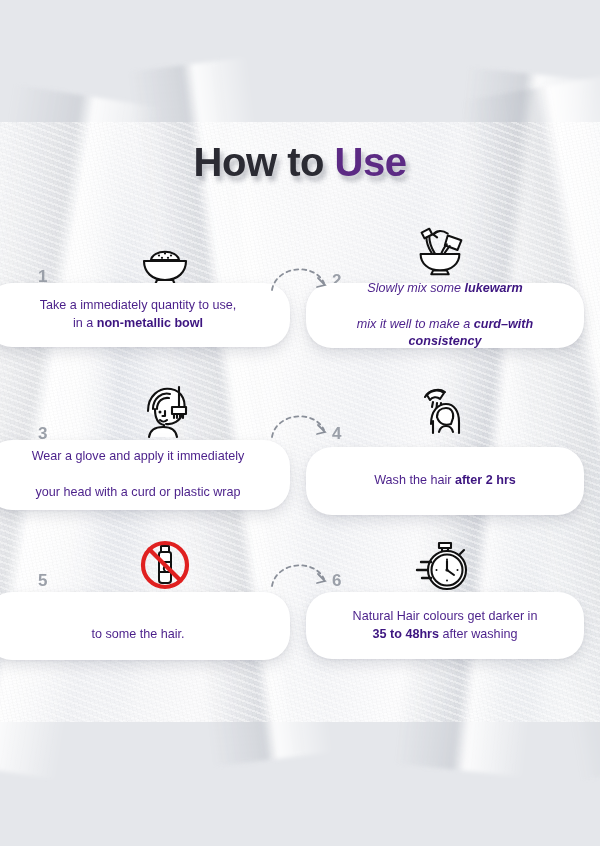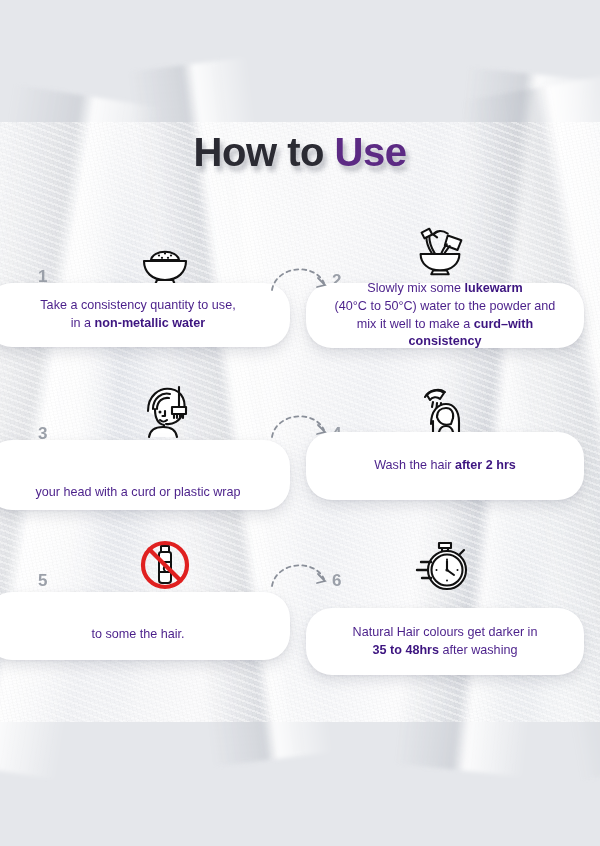--- a/index.html
+++ b/index.html
@@ -54,21 +54,21 @@
     position: absolute;
     background: linear-gradient(to right, rgba(0,0,0,0) 0%, rgba(167,172,182,0.30) 45%, rgba(255,255,255,0.85) 55%, rgba(0,0,0,0) 100%);
     filter: blur(2px);
     pointer-events: none;
   }
 
   
   .title-wrap {
     position: absolute;
     left: 0;
-    top: 132px;
+    top: 142px;
     width: 600px;
     text-align: center;
   }
   .title {
     font-size: 40px;
     font-weight: 700;
     letter-spacing: -0.5px;
     line-height: 1;
     display: inline-block;
     text-shadow: 3px 5px 5px rgba(90,95,110,0.40);
@@ -159,42 +159,42 @@
         <circle cx="30" cy="14.4" r="1.1" fill="#111" stroke="none"></circle>
         <circle cx="36" cy="16.5" r="1.1" fill="#111" stroke="none"></circle>
         <circle cx="27" cy="18.8" r="1.1" fill="#111" stroke="none"></circle>
         <circle cx="33" cy="18.8" r="1.1" fill="#111" stroke="none"></circle>
         <path d="M9 22 H51 C51 33, 43 41, 30 41 C17 41, 9 33, 9 22 Z" fill="#fff"></path>
         <path d="M22 41 H38 L40 46 H20 Z" fill="#fff"></path>
         <path d="M14 46 H46"></path>
       </svg>
     </div>
     <div class="card card-left" style="top:283px; height:64px;">
-      <p><span>Take a consistency quantity to use,</span><br><span>in a <b>non-metallic water</b></span></p>
+      <p><span>Take a immediately quantity to use,</span><br><span>in a <b>non-metallic bowl</b></span></p>
     </div>
   </div>
 
   <div class="step">
     <div class="step-num" style="left:332px; top:272px;">2</div>
     <div class="icon-box" style="left:408px; top:225px;">
       <svg width="66" height="56" viewBox="0 0 66 56" fill="none" stroke="#111" stroke-width="2.1" stroke-linecap="round" stroke-linejoin="round">
         <path d="M14 9 L22 5 L25 11 L17 15 Z" fill="#fff"></path>
         <path d="M19 14 C19 22, 22 26, 25 31"></path>
         <path d="M22 13 C22 22, 25 26, 28 31"></path>
         <path d="M41 12 L55 17 L51 27 L38 22 Z" fill="#fff"></path>
         <path d="M40 21 C37 25, 35 28, 34 32"></path>
         <path d="M43 23 C40 27, 38 29, 37 32"></path>
         <path d="M41 10 C35 6, 29 7, 26 11"></path>
         <path d="M30 8 L26 11 L30 14"></path>
         <path d="M13 31 H53 C53 41, 45 48, 33 48 C21 48, 13 41, 13 31 Z" fill="#fff"></path>
         <path d="M26 48 H40 L42 52 H24 Z" fill="#fff"></path>
       </svg>
     </div>
-    <div class="card card-right" style="top:283px; height:65px;">
-      <p><span>Slowly mix some <b>lukewarm</b></span><br><span>(40°C to 50°C) water to the powder and</span><br><span>mix it well to make a <b>curd–with consistency</b></span></p>
+    <div class="card card-right" style="top:283px; height:65px;font-style:italic;">
+      <p><span>Slowly mix some <b>lukewarm</b></span><br><br><span>mix it well to make a <b>curd–with consistency</b></span></p>
     </div>
   </div>
 
   <div class="connector" style="left:268px; top:256px;">
     <svg width="70" height="40" viewBox="0 0 70 40" fill="none" stroke="#8a8f99" stroke-width="1.8" stroke-linecap="round">
       <path d="M4 34 C8 10, 46 6, 56 27" stroke-dasharray="4 4"></path>
       <path d="M50 22 L57 29 L49 31"></path>
     </svg>
   </div>
 
@@ -209,39 +209,39 @@
         <circle cx="25" cy="31" r="1.5" fill="#111" stroke="none"></circle>
         <path d="M30 30 L30 35 L27.5 35"></path>
         <path d="M25 39 C27 41, 30 41, 32 39"></path>
         <path d="M14 56 C15 49, 21 46, 28 46 C35 46, 41 49, 42 56" fill="#fff"></path>
         <path d="M44 6 L44 26"></path>
         <path d="M37 26 H51 V33 H37 Z" fill="#fff"></path>
         <path d="M39 33 V37 M42 33 V37 M45 33 V37 M48 33 V37"></path>
       </svg>
     </div>
     <div class="card card-left" style="top:440px; height:70px;">
-      <p><br><br><span>your head with a curd or plastic wrap</span></p>
+      <p><span>Wear a glove and apply it immediately</span><br><br><span>your head with a curd or plastic wrap</span></p>
     </div>
   </div>
 
   <div class="step">
     <div class="step-num" style="left:332px; top:425px;">4</div>
     <div class="icon-box" style="left:412px; top:388px;">
       <svg width="58" height="56" viewBox="0 0 58 56" fill="none" stroke="#111" stroke-width="2.1" stroke-linecap="round" stroke-linejoin="round">
         <path d="M10 11 C14 4, 24 2, 30 6"></path>
         <path d="M12 9 C16 4, 24 3, 29 7 L25 13 C22 10, 17 11, 15 14 Z" fill="#fff"></path>
         <path d="M18 16 L17 21 M22 17 L21.5 22 M26 17 L26 22"></path>
         <path d="M16 38 C16 25, 23 18, 31 18 C39 18, 44 25, 44 36 L44 47" fill="#fff"></path>
         <path d="M18 35 L18 47"></path>
         <path d="M22 31 C24 38, 30 40, 36 38 L38 32" fill="#fff"></path>
         <path d="M22 31 C22 25, 26 22, 31 22 C36 22, 39 26, 38 32" fill="#fff"></path>
         <path d="M24 46 C25 42, 28 40, 31 40 C34 40, 37 42, 38 46"></path>
       </svg>
     </div>
-    <div class="card card-right" style="top:432px; height:68px;">
+    <div class="card card-right" style="top:447px; height:68px;">
       <p><span>Wash the hair <b>after 2 hrs</b></span></p>
     </div>
   </div>
 
   <div class="connector" style="left:268px; top:403px;">
     <svg width="70" height="40" viewBox="0 0 70 40" fill="none" stroke="#8a8f99" stroke-width="1.8" stroke-linecap="round">
       <path d="M4 34 C8 10, 46 6, 56 27" stroke-dasharray="4 4"></path>
       <path d="M50 22 L57 29 L49 31"></path>
     </svg>
   </div>
@@ -280,21 +280,21 @@
         <circle cx="36" cy="21.5" r="1" fill="#111" stroke="none"></circle>
         <circle cx="46.5" cy="32" r="1" fill="#111" stroke="none"></circle>
         <circle cx="36" cy="42.5" r="1" fill="#111" stroke="none"></circle>
         <circle cx="25.5" cy="32" r="1" fill="#111" stroke="none"></circle>
         <path d="M49 16 L53 12"></path>
         <path d="M10 24 H20" stroke-width="2.4"></path>
         <path d="M6 32 H17" stroke-width="2.4"></path>
         <path d="M11 40 H20" stroke-width="2.4"></path>
       </svg>
     </div>
-    <div class="card card-right" style="top:608px; height:67px;">
+    <div class="card card-right" style="top:592px; height:67px;">
       <p><span>Natural Hair colours get darker in</span><br><span><b>35 to 48hrs</b> after washing</span></p>
     </div>
   </div>
 
   <div class="connector" style="left:268px; top:552px;">
     <svg width="70" height="40" viewBox="0 0 70 40" fill="none" stroke="#8a8f99" stroke-width="1.8" stroke-linecap="round">
       <path d="M4 34 C8 10, 46 6, 56 27" stroke-dasharray="4 4"></path>
       <path d="M50 22 L57 29 L49 31"></path>
     </svg>
   </div>

